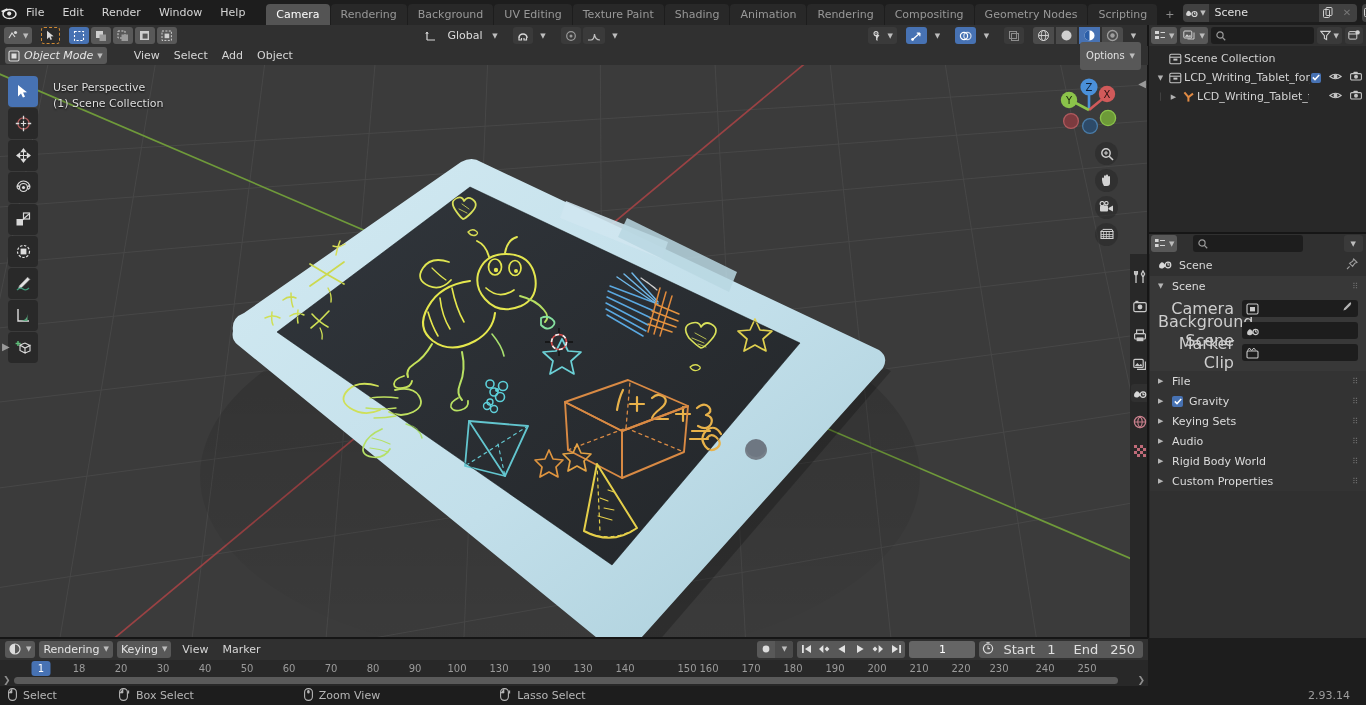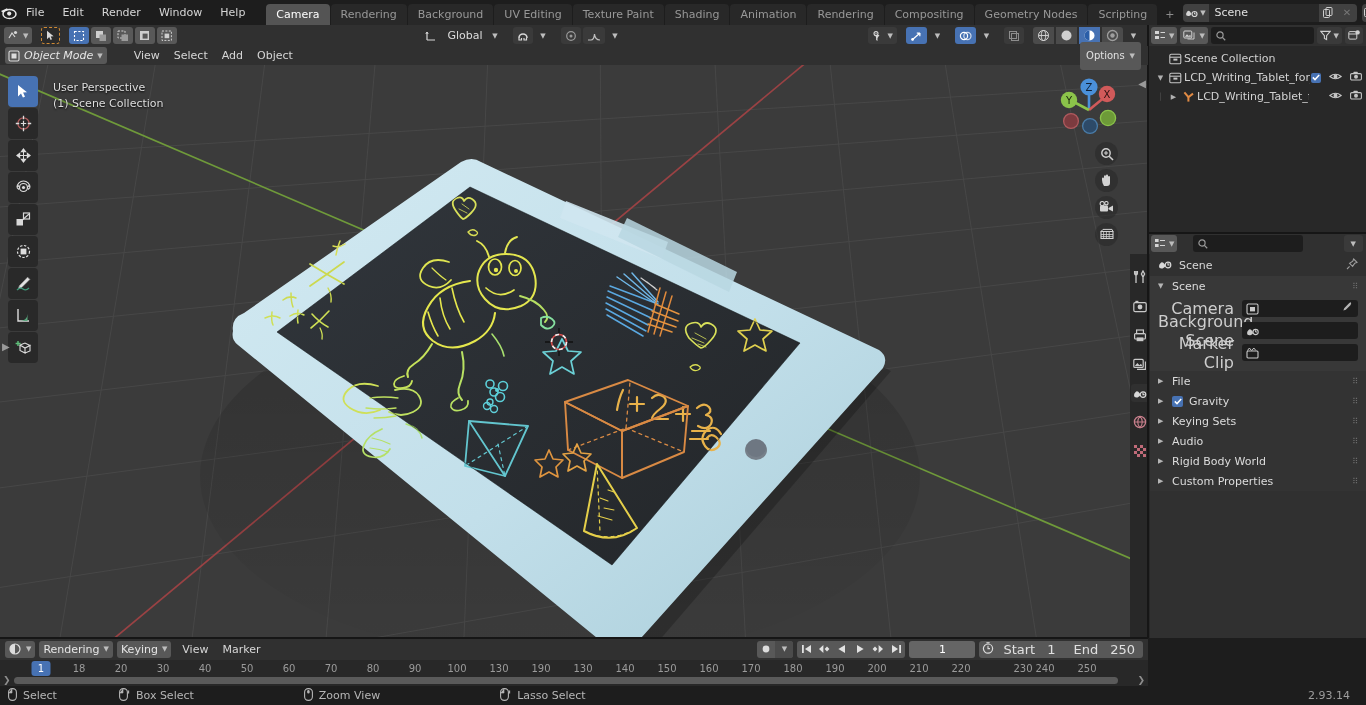--- a/index.html
+++ b/index.html
@@ -1122,29 +1122,29 @@
     <div class="tl-tick" style="left:247px">50</div>
     <div class="tl-tick" style="left:289px">60</div>
     <div class="tl-tick" style="left:331px">70</div>
     <div class="tl-tick" style="left:373px">80</div>
     <div class="tl-tick" style="left:415px">90</div>
     <div class="tl-tick" style="left:457px">100</div>
     <div class="tl-tick" style="left:499px">130</div>
     <div class="tl-tick" style="left:541px">190</div>
     <div class="tl-tick" style="left:583px">130</div>
     <div class="tl-tick" style="left:625px">140</div>
-    <div class="tl-tick" style="left:667px">150</div>
+    <div class="tl-tick" style="left:687px">150</div>
     <div class="tl-tick" style="left:709px">160</div>
     <div class="tl-tick" style="left:751px">170</div>
     <div class="tl-tick" style="left:793px">180</div>
     <div class="tl-tick" style="left:835px">190</div>
     <div class="tl-tick" style="left:877px">200</div>
     <div class="tl-tick" style="left:919px">210</div>
     <div class="tl-tick" style="left:961px">220</div>
-    <div class="tl-tick" style="left:1023px">230</div>
+    <div class="tl-tick" style="left:999px">230</div>
     <div class="tl-tick" style="left:1045px">240</div>
     <div class="tl-tick" style="left:1087px">250</div>
     <div class="playhead" style="left:41px">1</div>
     <div class="tl-scroll" style="width:1104px"></div>
     <div class="tl-arrow-l">❯</div>
     <div class="tl-arrow-r">❯</div>
   </div>
 
   <div class="statusbar">
     <div class="st-item">

